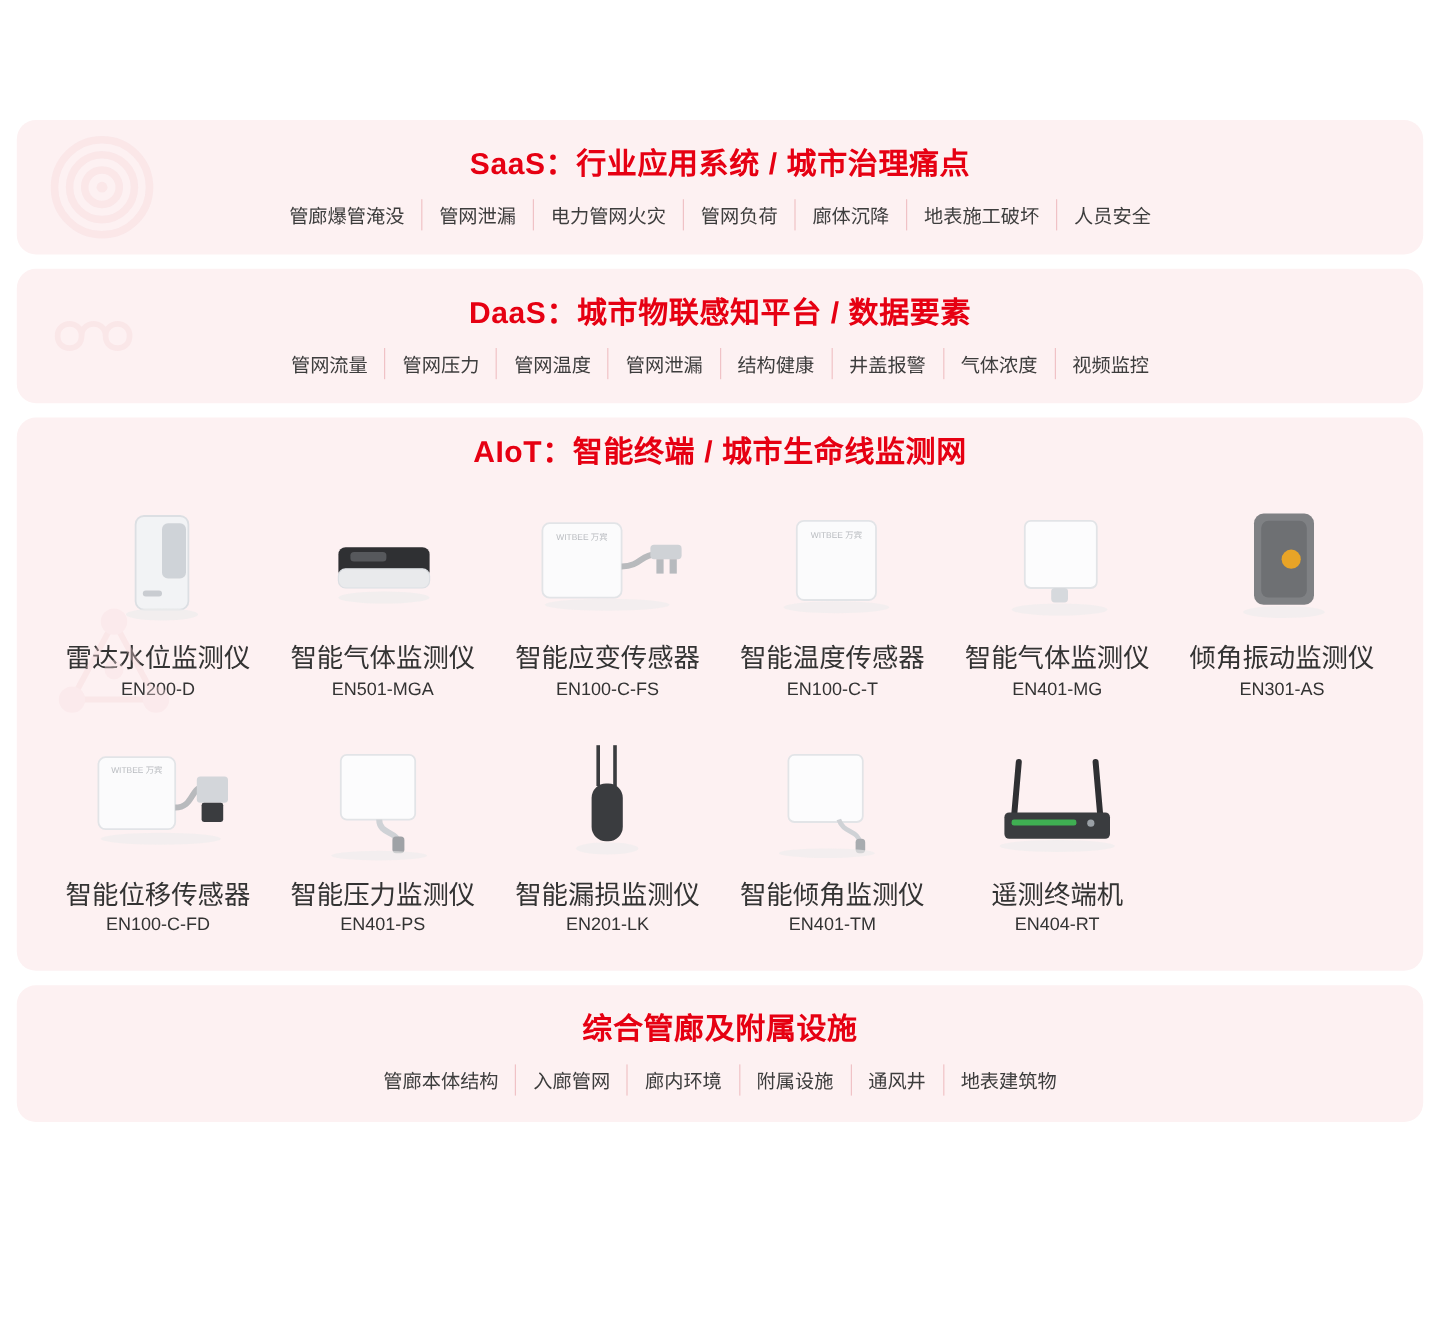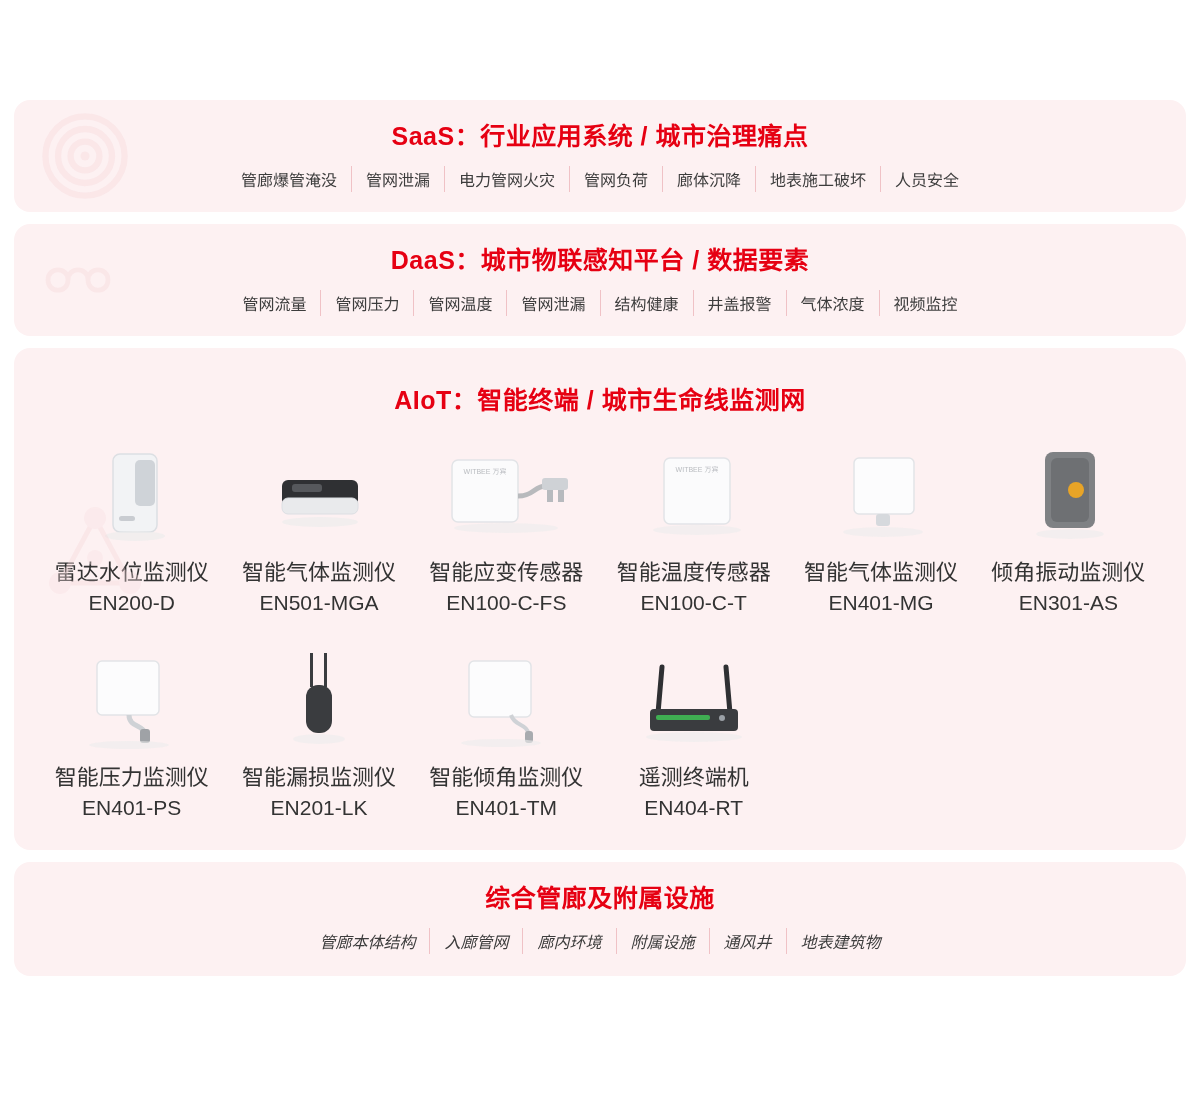--- a/index.html
+++ b/index.html
@@ -62,21 +62,21 @@
     position: absolute;
     left: 26px;
     top: 50%;
     transform: translateY(-50%);
     opacity: 0.35;
     pointer-events: none;
   }
   .wm svg { display: block; }
 
   
-  .aiot .band-title { padding-top: 32px; }
+  .aiot .band-title { padding-top: 8px; }
   .grid {
     display: grid;
     grid-template-columns: repeat(6, 1fr);
     row-gap: 6px;
     padding: 4px 24px 18px 24px;
   }
   .cell {
     display: flex;
     flex-direction: column;
     align-items: center;
@@ -92,28 +92,28 @@
     margin-bottom: 6px;
   }
   .cell .name {
     font-size: 22px;
     color: #333;
     line-height: 1.35;
     text-align: center;
     white-space: nowrap;
   }
   .cell .model {
-    font-size: 21px;
+    font-size: 15px;
     color: #333;
     line-height: 1.4;
     text-align: center;
     white-space: nowrap;
   }
   .bottom .band-title { color: #e60012; }
-  .bottom .chips { padding-bottom: 22px; font-style: italic; }
+  .bottom .chips { padding-bottom: 22px; }
 
   
   .ring-wm { width: 90px; height: 90px; }
   .infinity-wm { width: 96px; height: 60px; }
   .node-wm { width: 110px; height: 110px; }
 </style>
 </head>
 <body>
 
 <div class="page">
@@ -264,20 +264,34 @@
             <rect x="58" y="16" width="38" height="64" rx="6" fill="#6e7073"></rect>
             <circle cx="83" cy="48" r="8" fill="#e8a427"></circle>
             <ellipse cx="77" cy="92" rx="34" ry="5" fill="#ececec" opacity="0.6"></ellipse>
           </svg>
         </div>
         <div class="name">倾角振动监测仪</div>
         <div class="model">EN301-AS</div>
       </div>
 
 
+      <div class="cell">
+        <div class="thumb">
+          <svg width="160" height="110" viewBox="0 0 160 110">
+            <rect x="30" y="16" width="64" height="60" rx="6" fill="#fbfbfc" stroke="#e2e4e7" stroke-width="1.5"></rect>
+            <text x="62" y="29" font-size="7" text-anchor="middle" fill="#b9bcc0" font-family="Liberation Sans, sans-serif">WITBEE 万宾</text>
+            <path d="M94 58 C110 58, 106 40, 120 40" stroke="#b8babd" stroke-width="5" fill="none"></path>
+            <rect x="112" y="32" width="26" height="22" rx="3" fill="#d3d6da"></rect>
+            <rect x="116" y="54" width="18" height="16" rx="2" fill="#3a3c3f"></rect>
+            <ellipse cx="82" cy="84" rx="50" ry="5" fill="#ececec" opacity="0.6"></ellipse>
+          </svg>
+        </div>
+        <div class="name">智能位移传感器</div>
+        <div class="model">EN100-C-FD</div>
+      </div>
 
       <div class="cell">
         <div class="thumb">
           <svg width="150" height="110" viewBox="0 0 150 110">
             <rect x="40" y="14" width="62" height="54" rx="5" fill="#fcfcfd" stroke="#e2e4e7" stroke-width="1.5"></rect>
             <path d="M72 68 C72 80, 86 78, 88 86" stroke="#cfd2d6" stroke-width="5" fill="none"></path>
             <rect x="83" y="82" width="10" height="14" rx="3" fill="#9fa2a6"></rect>
             <ellipse cx="72" cy="98" rx="40" ry="4" fill="#ececec" opacity="0.6"></ellipse>
           </svg>
         </div>

